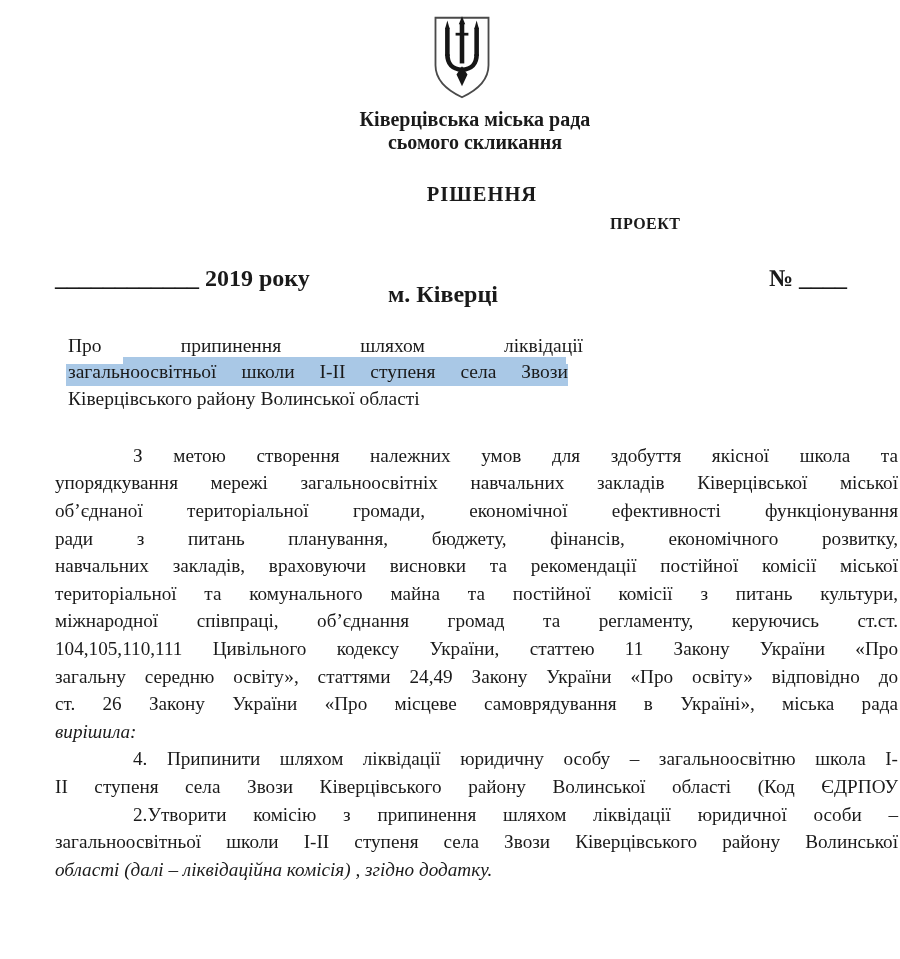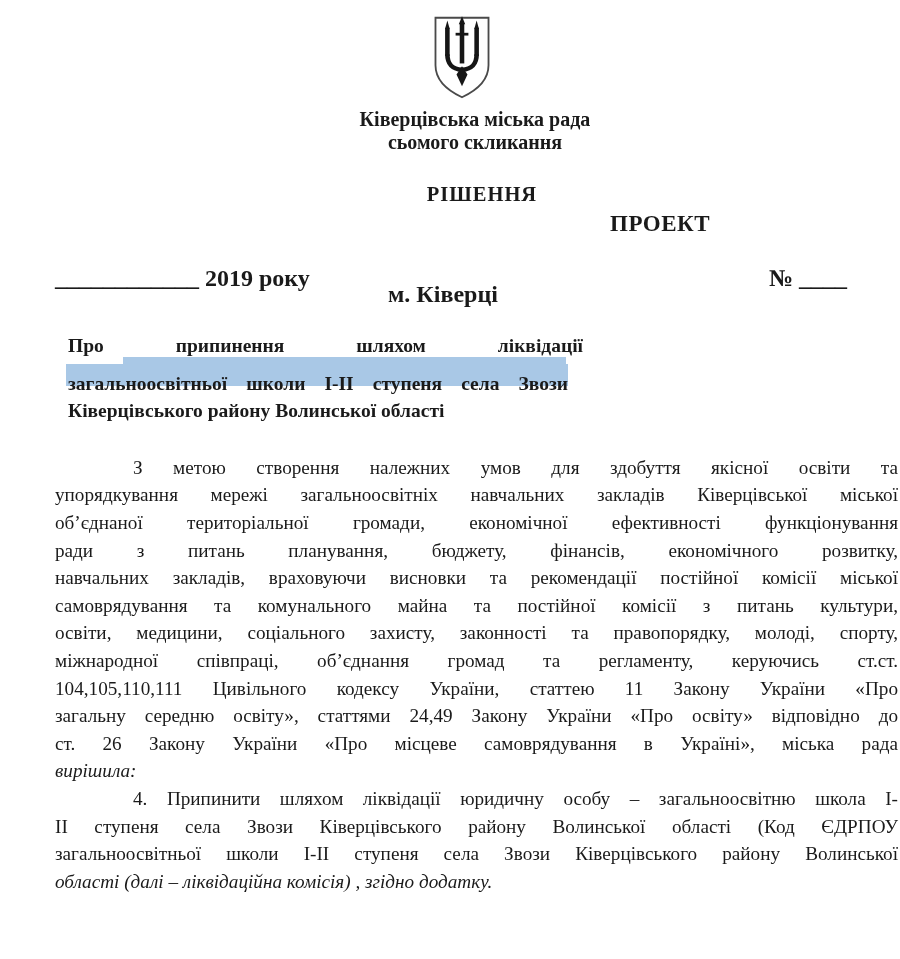--- a/index.html
+++ b/index.html
@@ -38,21 +38,21 @@
     font-weight: bold;
     font-size: 20.5px;
     line-height: 23px;
     letter-spacing: 1px;
   }
   .doc-status {
     margin-top: 7px;
     margin-left: 590px;
     width: fit-content;
     font-weight: bold;
-    font-size: 23px;
+    font-size: 16px;
     line-height: 22px;
     letter-spacing: 0.5px;
   }
   
   .meta-row {
     position: relative;
     margin-top: 31px;
     height: 24px;
     font-weight: bold;
     font-size: 24px;
@@ -60,26 +60,26 @@
   }
   .meta-date  { position: absolute; left: 35px;  top: 0; }
   .meta-place { position: absolute; left: 368px; top: 16px; text-align: center; }
   .meta-num   { position: absolute; left: 749px; top: 0; }
   
   .title-block {
     position: relative;
     margin-top: 43px;
     margin-left: 48px;
     width: 515px;
-    font-weight: bold;
+    font-weight: normal;
     font-size: 19.5px;
     line-height: 26.3px;
   }
   .title-line { position: relative; z-index: 1; text-align: justify; text-align-last: justify; }
-  .title-line.l2 { width: 500px; margin-top: 12px; }
+  .title-line.l2 { width: 500px; }
   .title-line.l3 { text-align: right; text-align-last: left; }
   .hl { position: absolute; z-index: 0; }
   .hl-strip { left: 55px; top: 24px; width: 443px; height: 7px; }
   .hl-line2 { left: -2px; top: 31px; width: 502px; height: 22px; }
   
   .body-block {
     margin-top: 30px;
     margin-left: 35px;
     width: 843px;
     font-size: 19.2px;
@@ -129,36 +129,36 @@
   <div class="title-block">
     <div class="hl hl-strip" style="background: rgb(169, 200, 230);"></div>
     <div class="hl hl-line2" style="background: rgb(169, 200, 230);"></div>
     <div class="title-line l1">Про припинення шляхом ліквідації</div>
     <div class="title-line l2">загальноосвітньої школи І-ІІ ступеня села Звози</div>
     <div class="title-line l3">Ківерцівського району Волинської області</div>
   </div>
 
   <div class="body-block">
     <div>
-      <div class="body-line first">З метою створення належних умов для здобуття якісної освіти та</div>
+      <div class="body-line first">З метою створення належних умов для здобуття якісної школа та</div>
       <div class="body-line">упорядкування мережі загальноосвітніх навчальних закладів Ківерцівської міської</div>
       <div class="body-line">об’єднаної територіальної громади, економічної ефективності функціонування</div>
       <div class="body-line">ради з питань планування, бюджету, фінансів, економічного розвитку,</div>
       <div class="body-line">навчальних закладів, враховуючи висновки та рекомендації постійної комісії міської</div>
-      <div class="body-line">самоврядування та комунального майна та постійної комісії з питань культури,</div>
-      <div class="body-line">освіти, медицини, соціального захисту, законності та правопорядку, молоді, спорту,</div>
+      <div class="body-line">територіальної та комунального майна та постійної комісії з питань культури,</div>
       <div class="body-line">міжнародної співпраці, об’єднання громад та регламенту, керуючись ст.ст.</div>
       <div class="body-line">104,105,110,111 Цивільного кодексу України, статтею 11 Закону України «Про</div>
       <div class="body-line">загальну середню освіту», статтями 24,49 Закону України «Про освіту» відповідно до</div>
       <div class="body-line">ст. 26 Закону України «Про місцеве самоврядування в Україні», міська рада</div>
       <div class="body-line last">вирішила:</div>
     </div>
     <div>
       <div class="body-line first">4. Припинити шляхом ліквідації юридичну особу – загальноосвітню школа І-</div>
       <div class="body-line">ІІ ступеня села Звози Ківерцівського району Волинської області (Код ЄДРПОУ</div>
     </div>
     <div>
+      <div class="body-line first">2.Утворити комісію з припинення шляхом ліквідації юридичної особи –</div>
       <div class="body-line">загальноосвітньої школи І-ІІ ступеня села Звози Ківерцівського району Волинської</div>
       <div class="body-line last">області (далі – ліквідаційна комісія) , згідно додатку.</div>
     </div>
   </div>
 
 </div>
 
 </body></html>

